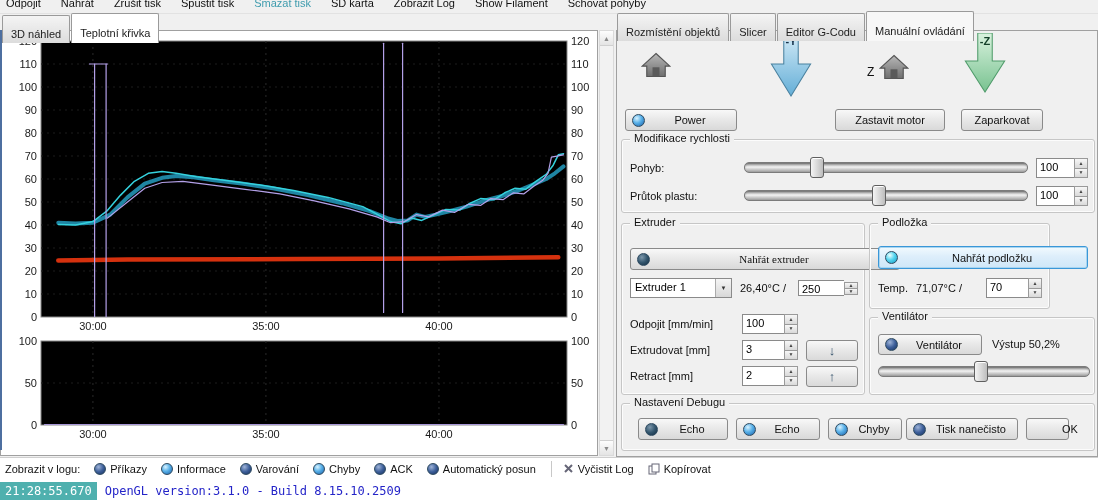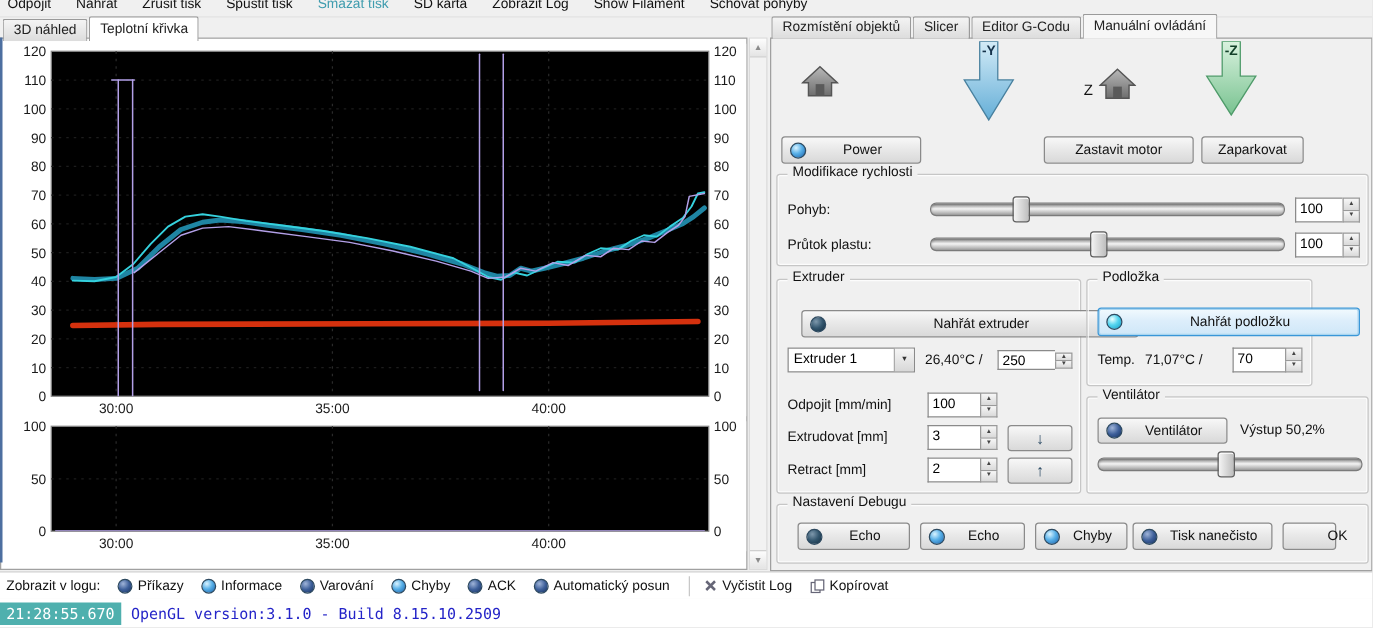--- a/index.html
+++ b/index.html
@@ -5,21 +5,21 @@
   html,body{margin:0;padding:0;}
   body{font-family:"Liberation Sans",sans-serif;background:#dcdcdc;}
   .app{position:relative;width:1098px;height:502px;background:#f0f0f0;overflow:hidden;}
   
   .menubar{position:absolute;left:0;top:0;width:1098px;height:13px;background:#f0f0f0;overflow:hidden;border-bottom:1px solid #e2e2e2;}
   .menurow{display:flex;gap:20px;padding-left:6px;margin-top:-6px;}
   .mi{font-size:11px;color:#111;line-height:18px;white-space:nowrap;}
   .mi.dim{color:#3f9cae;}
   
   .tabs{position:absolute;display:flex;align-items:flex-end;}
-  .tab{font-size:11px;color:#222;background:linear-gradient(180deg,#f4f4f4,#dcdcdc);border:1px solid #9a9a9a;border-bottom:none;border-radius:2px 2px 0 0;padding:2px 8px 2px 8px;margin-right:1px;height:13px;line-height:13px;white-space:nowrap;}
+  .tab{font-size:11px;color:#222;background:linear-gradient(180deg,#f4f4f4,#dcdcdc);border:1px solid #9a9a9a;border-bottom:none;border-radius:2px 2px 0 0;padding:12px 8px 2px 8px;margin-right:1px;height:13px;line-height:13px;white-space:nowrap;}
   .tab.active{background:#fff;height:15px;line-height:15px;position:relative;z-index:3;}
   .rtab.active{background:#f7f7f7;}
   
   .lpage{position:absolute;left:0;top:30px;width:598px;height:426px;background:#fff;border:1px solid #a0a0a0;box-sizing:border-box;z-index:1;}
   .blue-edge{position:absolute;left:0;top:30px;width:2px;height:420px;background:#4d6fa0;z-index:2;}
   .rpage{position:absolute;left:616px;top:30px;width:482px;height:427px;background:#f0f0f0;border:1px solid #a0a0a0;box-sizing:border-box;z-index:1;}
   .chart{position:absolute;background:#fff;}
   
   .vscroll{position:absolute;left:599px;top:30px;width:15px;height:426px;background:#f2f2f2;border:1px solid #dadada;box-sizing:border-box;z-index:2;}
   .sbtn{position:absolute;left:0;width:13px;height:14px;background:linear-gradient(180deg,#fdfdfd,#e4e4e4);border-bottom:1px solid #d0d0d0;display:flex;align-items:center;justify-content:center;color:#8a8a8a;font-size:7px;}
@@ -231,21 +231,21 @@
           </defs>
         <polygon points="13,0 27,0 27,27 39,27 20,57 1,27 13,27" fill="url(#agZ)" stroke="#4f9b6a"></polygon>
       </svg>
       <span class="arrow-label" style="color:#14402a;">-Z</span>
     </div>
 
     <div class="btn" style="left:8px;top:78px;width:112px;height:22px;">
       <span class="led blue"></span>
       <span class="lbl">Power</span>
     </div>
-    <div class="btn" style="left:218px;top:78px;width:120px;height:22px;">
+    <div class="btn" style="left:218px;top:78px;width:110px;height:22px;">
       <span class="lbl">Zastavit motor</span>
     </div>
     <div class="btn" style="left:344px;top:78px;width:82px;height:22px;">
       <span class="lbl">Zaparkovat</span>
     </div>
 
     <div class="group" style="left:4px;top:108px;width:474px;height:74px;">
       <span class="gtitle">Modifikace rychlosti</span>
       <span class="lab" style="left:8px;top:22px;">Pohyb:</span>
       <div class="slider" style="left:122px;top:22px;width:282px;">
@@ -266,21 +266,21 @@
         <span class="val">100</span>
         <span class="spin">
             <span class="sp">▲</span>
             <span class="sp">▼</span>
           </span>
       </div>
     </div>
 
     <div class="group" style="left:4px;top:192px;width:244px;height:172px;">
       <span class="gtitle">Extruder</span>
-      <div class="btn" style="left:19px;top:24px;width:270px;height:22px;">
+      <div class="btn" style="left:8px;top:24px;width:270px;height:22px;font-family:Liberation Serif, serif;">
         <span class="led dark"></span>
         <span class="lbl">Nahřát extruder</span>
       </div>
       <div class="combo" style="left:8px;top:54px;width:102px;">
         <span class="cval">Extruder 1</span>
         <span class="carrow">▼</span>
       </div>
       <span class="lab" style="left:118px;top:58px;">26,40°C /</span>
       <div class="num" style="left:176px;top:54px;width:60px;align-items:center;">
         <span class="val">250</span>

